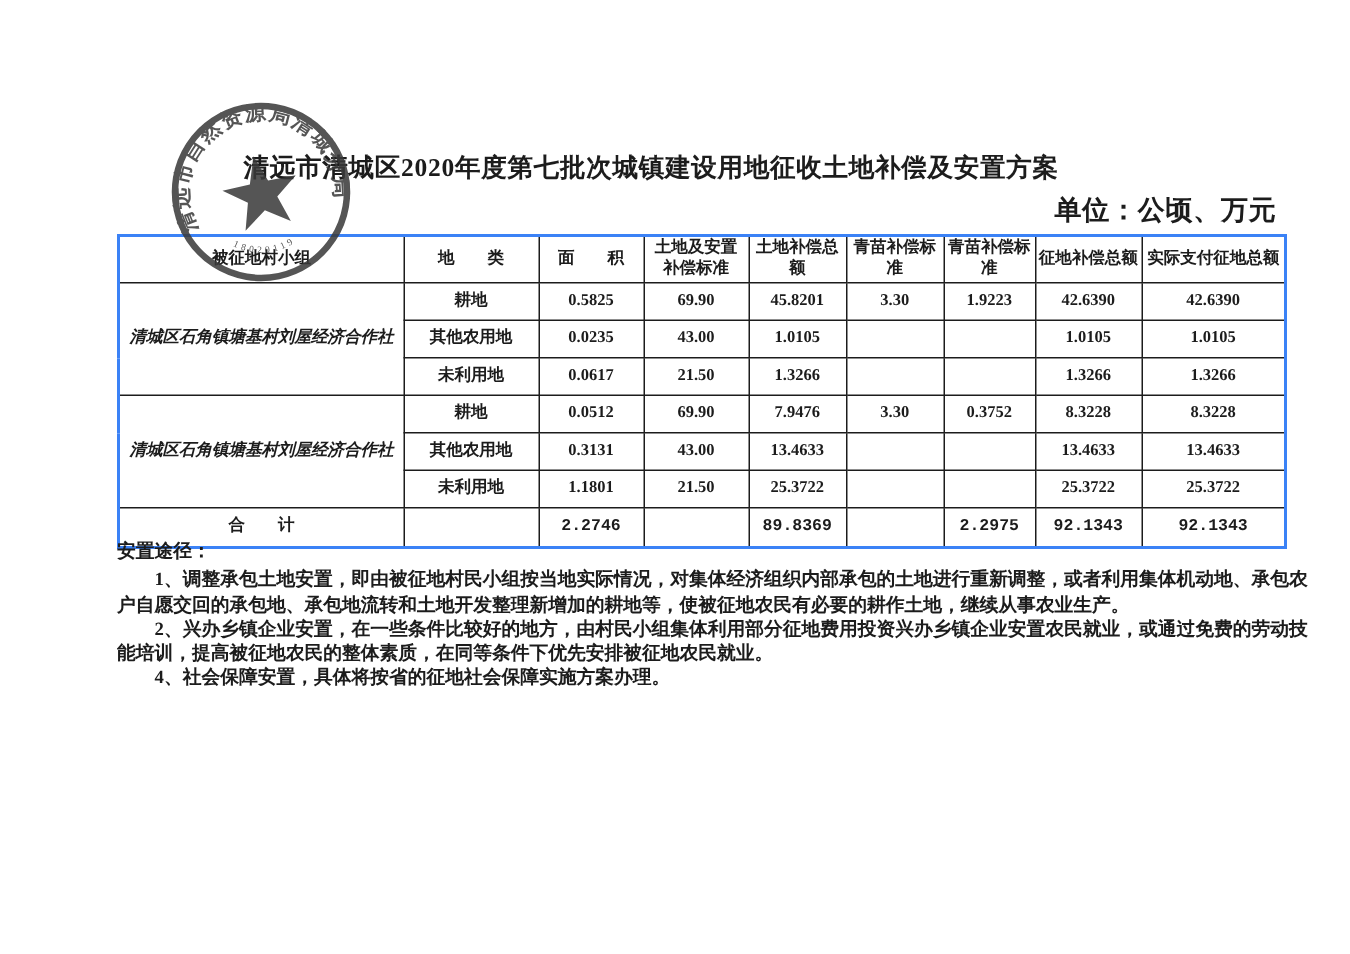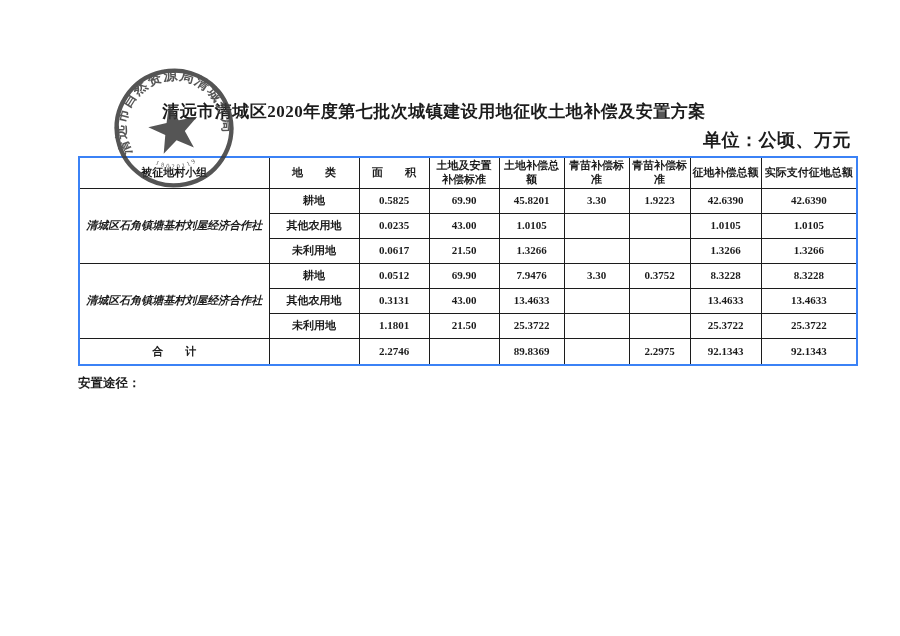--- a/index.html
+++ b/index.html
@@ -32,29 +32,29 @@
     border-collapse:collapse; table-layout:fixed;
     border:2px solid #3b82f6;
   }
   .comp-table th, .comp-table td {
     border:1px solid #1c1c1c; text-align:center; vertical-align:middle;
     font-size:11px; font-weight:bold; padding:1px 2px; line-height:1.25;
     overflow:hidden;
   }
   .comp-table th { height:28px; }
   .comp-table td { height:22px; }
-  .comp-table tr.total-row td { height:23px; }
+  .comp-table tr.total-row td { height:23px;font-family:Liberation Mono, monospace; }
   .group-name { font-size:11.5px;font-style:italic; }
 
   
   .notes {
     position:absolute; top:359px; left:78px; width:800px;
     font-size:12.5px; font-weight:600; line-height:1.3;
   }
-  .notes-heading { margin:16px 0 3px 0; }
+  .notes-heading { margin:0 0 3px 0; }
   .note { margin:0; text-indent:2em; }
 </style>
 </head>
 <body>
 
 <div class="page">
 
   <svg class="seal" viewBox="0 0 140 140">
     <defs>
       <path id="sealArc" d="M 24,90 A 50,50 0 1 1 116,90" fill="none"></path>
@@ -169,15 +169,18 @@
       <td></td>
       <td>2.2975</td>
       <td>92.1343</td>
       <td>92.1343</td>
     </tr>
   </tbody>
     </table>
 
   <div class="notes">
     <p class="notes-heading">安置途径：</p>
+    <p class="note">1、调整承包土地安置，即由被征地村民小组按当地实际情况，对集体经济组织内部承包的土地进行重新调整，或者利用集体机动地、承包农户自愿交回的承包地、承包地流转和土地开发整理新增加的耕地等，使被征地农民有必要的耕作土地，继续从事农业生产。</p>
+    <p class="note">2、兴办乡镇企业安置，在一些条件比较好的地方，由村民小组集体利用部分征地费用投资兴办乡镇企业安置农民就业，或通过免费的劳动技能培训，提高被征地农民的整体素质，在同等条件下优先安排被征地农民就业。</p>
+    <p class="note">4、社会保障安置，具体将按省的征地社会保障实施方案办理。</p>
   </div>
 
 </div>
 
 </body></html>

